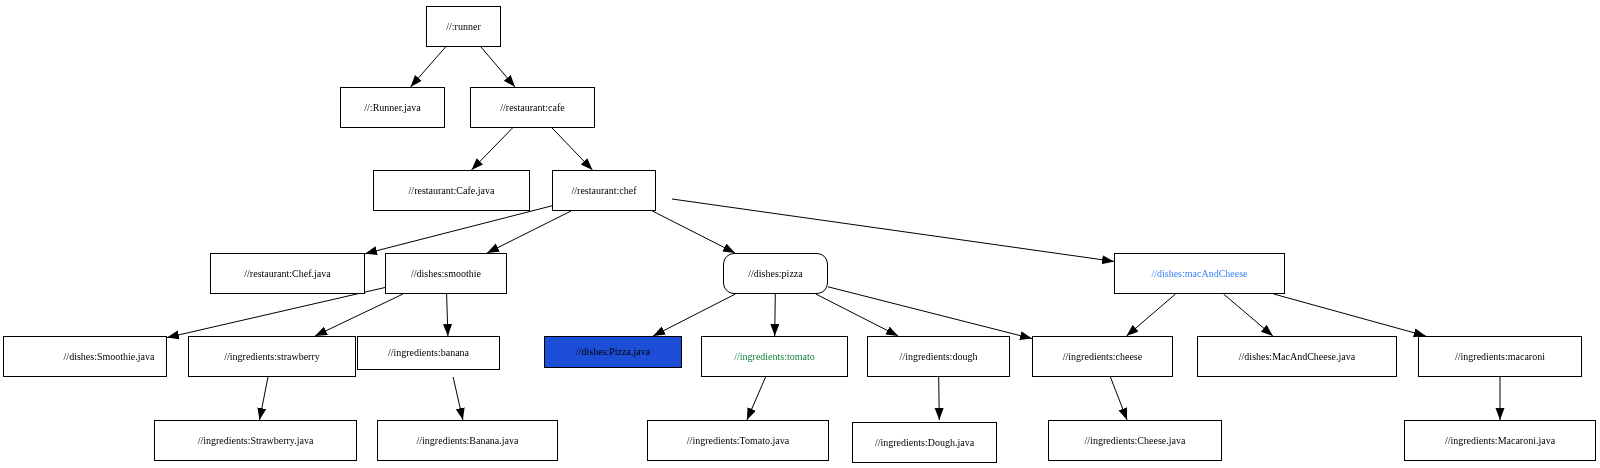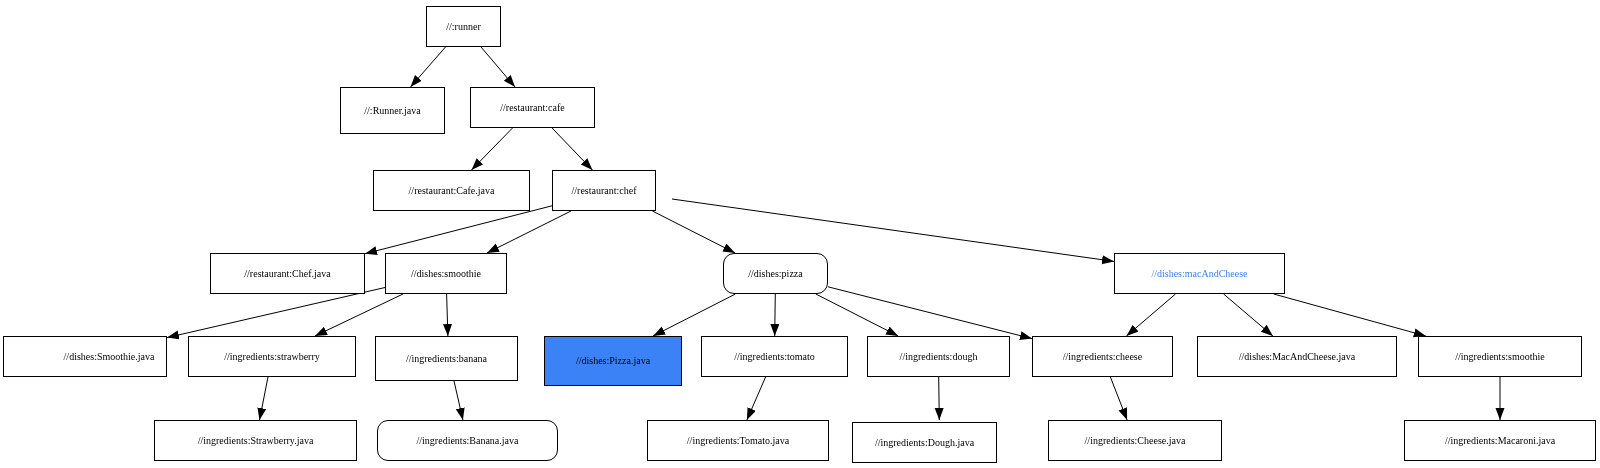--- a/index.html
+++ b/index.html
@@ -67,36 +67,36 @@
       <line x1="765.6" y1="377.0" x2="746.9" y2="420.0" stroke="#000000" stroke-width="1" marker-end="url(#arrowhead)"></line>
       <line x1="938.7" y1="377.0" x2="939.3" y2="420.0" stroke="#000000" stroke-width="1" marker-end="url(#arrowhead)"></line>
       <line x1="1110.4" y1="377.0" x2="1127.1" y2="420.0" stroke="#000000" stroke-width="1" marker-end="url(#arrowhead)"></line>
       <line x1="1175.5" y1="294.0" x2="1126.5" y2="336.0" stroke="#000000" stroke-width="1" marker-end="url(#arrowhead)"></line>
       <line x1="1223.6" y1="294.0" x2="1272.9" y2="336.0" stroke="#000000" stroke-width="1" marker-end="url(#arrowhead)"></line>
       <line x1="1273.7" y1="294.0" x2="1425.8" y2="336.0" stroke="#000000" stroke-width="1" marker-end="url(#arrowhead)"></line>
       <line x1="1500.0" y1="377.0" x2="1500.0" y2="420.0" stroke="#000000" stroke-width="1" marker-end="url(#arrowhead)"></line>
     </svg>
 
 <div class="node" style="left: 426px; top: 6px; width: 75px; height: 41px; border-color: rgb(0, 0, 0); background: rgb(255, 255, 255); color: rgb(0, 0, 0);">//:runner</div>
-    <div class="node" style="left: 340px; top: 87px; width: 105px; height: 47px; border-color: rgb(0, 0, 0); background: rgb(255, 255, 255); color: rgb(0, 0, 0);">//:Runner.java</div>
+    <div class="node" style="left: 340px; top: 87px; width: 105px; height: 41px; border-color: rgb(0, 0, 0); background: rgb(255, 255, 255); color: rgb(0, 0, 0);">//:Runner.java</div>
     <div class="node" style="left: 470px; top: 87px; width: 125px; height: 41px; border-color: rgb(0, 0, 0); background: rgb(255, 255, 255); color: rgb(0, 0, 0);">//restaurant:cafe</div>
     <div class="node" style="left: 373px; top: 170px; width: 157px; height: 41px; border-color: rgb(0, 0, 0); background: rgb(255, 255, 255); color: rgb(0, 0, 0);">//restaurant:Cafe.java</div>
     <div class="node" style="left: 552px; top: 170px; width: 104px; height: 41px; border-color: rgb(0, 0, 0); background: rgb(255, 255, 255); color: rgb(0, 0, 0);">//restaurant:chef</div>
     <div class="node" style="left: 210px; top: 253px; width: 155px; height: 41px; border-color: rgb(0, 0, 0); background: rgb(255, 255, 255); color: rgb(0, 0, 0); text-align: center;">//restaurant:Chef.java</div>
     <div class="node" style="left: 385px; top: 253px; width: 122px; height: 41px; border-color: rgb(0, 0, 0); background: rgb(255, 255, 255); color: rgb(0, 0, 0);">//dishes:smoothie</div>
     <div class="node" style="left: 723px; top: 253px; width: 105px; height: 41px; border-color: rgb(0, 0, 0); background: rgb(255, 255, 255); color: rgb(0, 0, 0); border-radius: 11px;">//dishes:pizza</div>
     <div class="node" style="left: 1114px; top: 253px; width: 171px; height: 41px; border-color: rgb(0, 0, 0); background: rgb(255, 255, 255); color: #3b82f6;">//dishes:macAndCheese</div>
     <div class="node" style="left: 3px; top: 336px; width: 164px; height: 41px; border-color: rgb(0, 0, 0); background: rgb(255, 255, 255); color: rgb(0, 0, 0); padding-left: 48px;">//dishes:Smoothie.java</div>
     <div class="node" style="left: 188px; top: 336px; width: 168px; height: 41px; border-color: rgb(0, 0, 0); background: rgb(255, 255, 255); color: rgb(0, 0, 0);">//ingredients:strawberry</div>
-    <div class="node" style="left: 375px; top: 336px; width: 143px; height: 45px; border-color: rgb(0, 0, 0); background: rgb(255, 255, 255); color: rgb(0, 0, 0);">//ingredients:banana</div>
-    <div class="node" style="left: 544px; top: 336px; width: 138px; height: 50px; border-color: rgb(0, 0, 0); background: #3b82f6; color: rgb(0, 0, 0);">//dishes:Pizza.java</div>
-    <div class="node" style="left: 701px; top: 336px; width: 147px; height: 41px; border-color: rgb(0, 0, 0); background: rgb(255, 255, 255); color: #000000;">//ingredients:tomato</div>
+    <div class="node" style="left: 357px; top: 336px; width: 143px; height: 34px; border-color: rgb(0, 0, 0); background: rgb(255, 255, 255); color: rgb(0, 0, 0);">//ingredients:banana</div>
+    <div class="node" style="left: 544px; top: 336px; width: 138px; height: 32px; border-color: rgb(0, 0, 0); background: #1d4ed8; color: rgb(0, 0, 0);">//dishes:Pizza.java</div>
+    <div class="node" style="left: 701px; top: 336px; width: 147px; height: 41px; border-color: rgb(0, 0, 0); background: rgb(255, 255, 255); color: #15803d;">//ingredients:tomato</div>
     <div class="node" style="left: 867px; top: 336px; width: 143px; height: 41px; border-color: rgb(0, 0, 0); background: rgb(255, 255, 255); color: rgb(0, 0, 0);">//ingredients:dough</div>
     <div class="node" style="left: 1032px; top: 336px; width: 141px; height: 41px; border-color: rgb(0, 0, 0); background: rgb(255, 255, 255); color: rgb(0, 0, 0);">//ingredients:cheese</div>
     <div class="node" style="left: 1197px; top: 336px; width: 200px; height: 41px; border-color: rgb(0, 0, 0); background: rgb(255, 255, 255); color: rgb(0, 0, 0);">//dishes:MacAndCheese.java</div>
-    <div class="node" style="left: 1418px; top: 336px; width: 164px; height: 41px; border-color: rgb(0, 0, 0); background: rgb(255, 255, 255); color: rgb(0, 0, 0);">//ingredients:smoothie</div>
+    <div class="node" style="left: 1418px; top: 336px; width: 164px; height: 41px; border-color: rgb(0, 0, 0); background: rgb(255, 255, 255); color: rgb(0, 0, 0);">//ingredients:macaroni</div>
     <div class="node" style="left: 154px; top: 420px; width: 203px; height: 41px; border-color: rgb(0, 0, 0); background: rgb(255, 255, 255); color: rgb(0, 0, 0);">//ingredients:Strawberry.java</div>
-    <div class="node" style="left: 377px; top: 420px; width: 181px; height: 41px; border-color: rgb(0, 0, 0); background: rgb(255, 255, 255); color: rgb(0, 0, 0); border-radius: 11px;">//ingredients:Banana.java</div>
+    <div class="node" style="left: 377px; top: 420px; width: 181px; height: 41px; border-color: rgb(0, 0, 0); background: rgb(255, 255, 255); color: rgb(0, 0, 0);">//ingredients:Banana.java</div>
     <div class="node" style="left: 647px; top: 420px; width: 182px; height: 41px; border-color: rgb(0, 0, 0); background: rgb(255, 255, 255); color: rgb(0, 0, 0);">//ingredients:Tomato.java</div>
     <div class="node" style="left: 852px; top: 422px; width: 145px; height: 41px; border-color: rgb(0, 0, 0); background: rgb(255, 255, 255); color: rgb(0, 0, 0);">//ingredients:Dough.java</div>
     <div class="node" style="left: 1048px; top: 420px; width: 174px; height: 41px; border-color: rgb(0, 0, 0); background: rgb(255, 255, 255); color: rgb(0, 0, 0);">//ingredients:Cheese.java</div>
     <div class="node" style="left: 1404px; top: 420px; width: 192px; height: 41px; border-color: rgb(0, 0, 0); background: rgb(255, 255, 255); color: rgb(0, 0, 0);">//ingredients:Macaroni.java</div>
   </div>
 
 </body></html>

